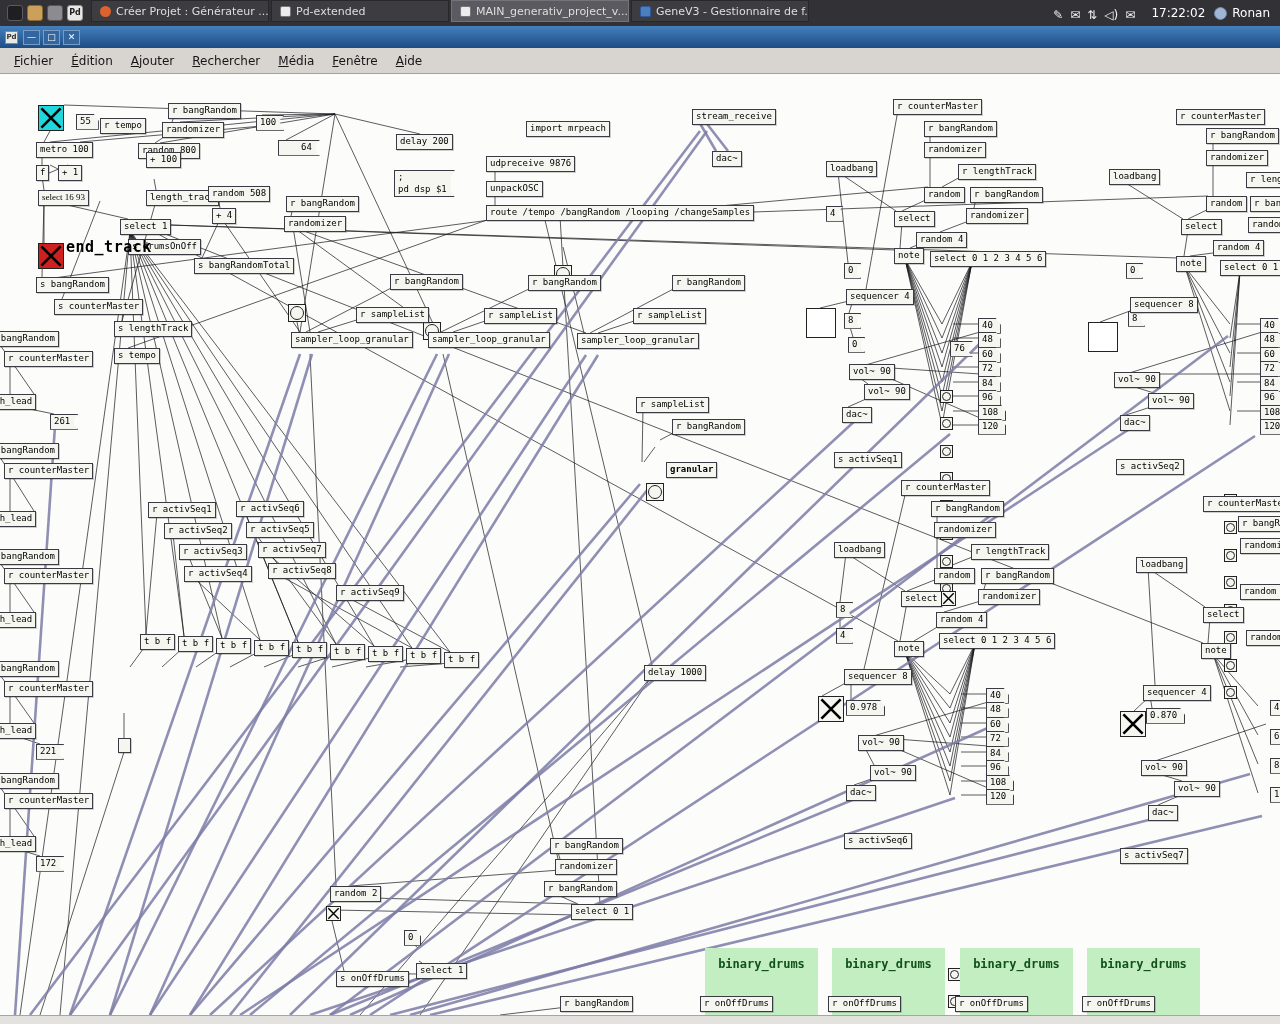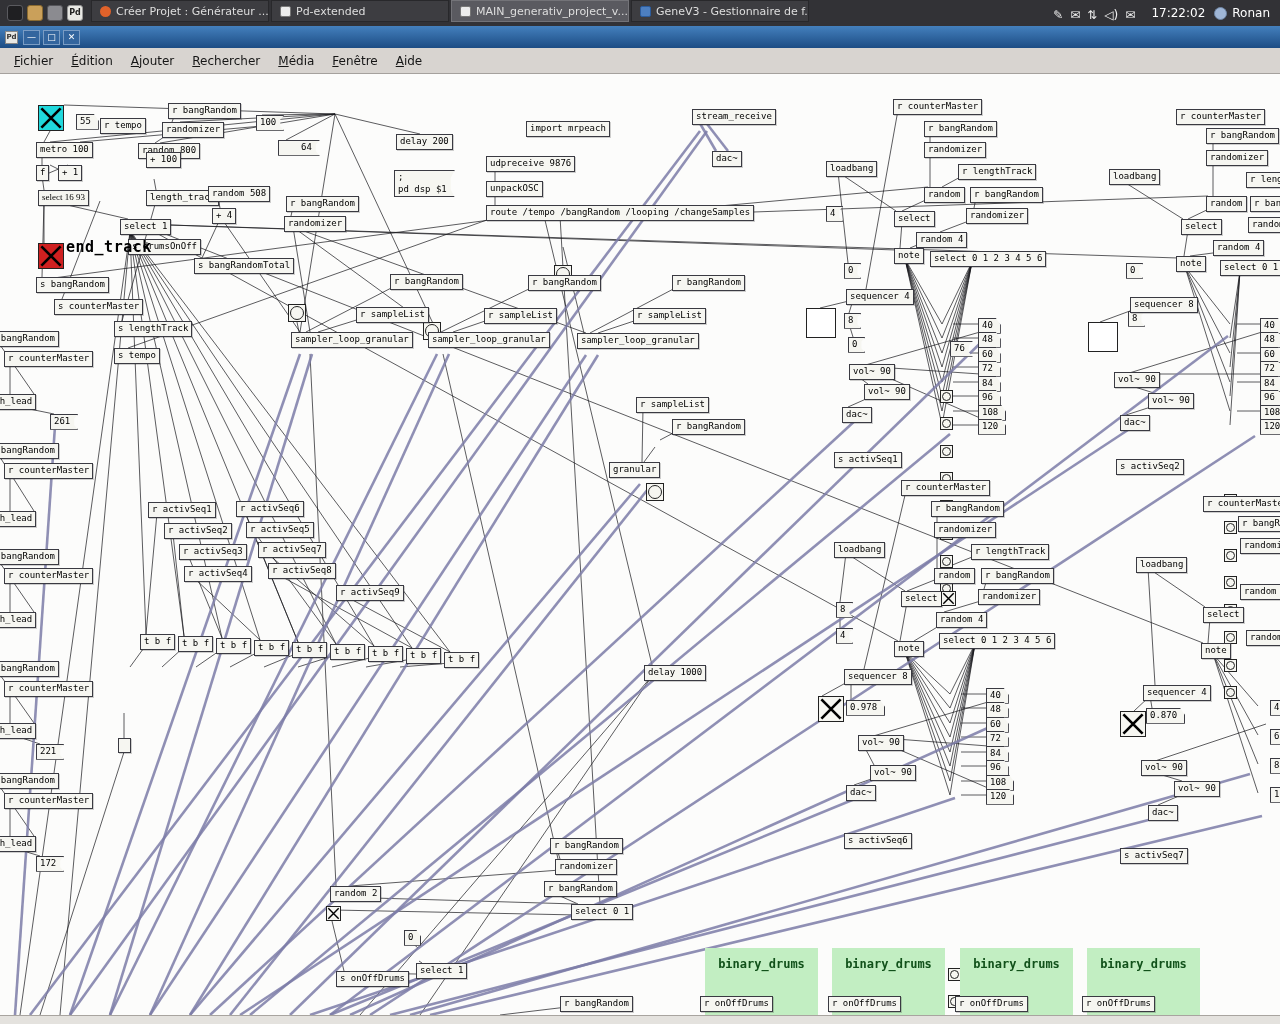--- a/index.html
+++ b/index.html
@@ -461,21 +461,21 @@
         <div class="nd obj" style="left: 484px; top: 234px;">r sampleList</div>
         <div class="nd obj" style="left: 633px; top: 234px;">r sampleList</div>
         <div class="nd obj" style="left: 291px; top: 258px;">sampler_loop_granular</div>
         <div class="nd obj" style="left: 428px; top: 258px;">sampler_loop_granular</div>
         <div class="nd obj" style="left: 577px; top: 259px;">sampler_loop_granular</div>
         <div class="nd obj" style="left: 636px; top: 323px;">r sampleList</div>
         <div class="nd obj" style="left: 672px; top: 345px;">r bangRandom</div>
         <div class="nd bng" style="left: 646px; top: 355px; width: 18px; height: 18px;">
           <span class="circ"></span>
         </div>
-        <div class="nd obj" style="left: 609px; top: 388px;">granular</div>
+        <div class="nd obj" style="left: 666px; top: 388px; font-weight: bold;">granular</div>
         <div class="nd obj" style="left: 644px; top: 591px;">delay 1000</div>
         <div class="nd obj" style="left: 893px; top: 25px;">r counterMaster</div>
         <div class="nd obj" style="left: 924px; top: 47px;">r bangRandom</div>
         <div class="nd obj" style="left: 924px; top: 68px;">randomizer</div>
         <div class="nd obj" style="left: 958px; top: 90px;">r lengthTrack</div>
         <div class="nd obj" style="left: 826px; top: 87px;">loadbang</div>
         <div class="nd obj" style="left: 924px; top: 113px;">random</div>
         <div class="nd obj" style="left: 970px; top: 113px;">r bangRandom</div>
         <div class="nd obj" style="left: 966px; top: 134px;">randomizer</div>
         <div class="nd obj" style="left: 894px; top: 137px;">select</div>

